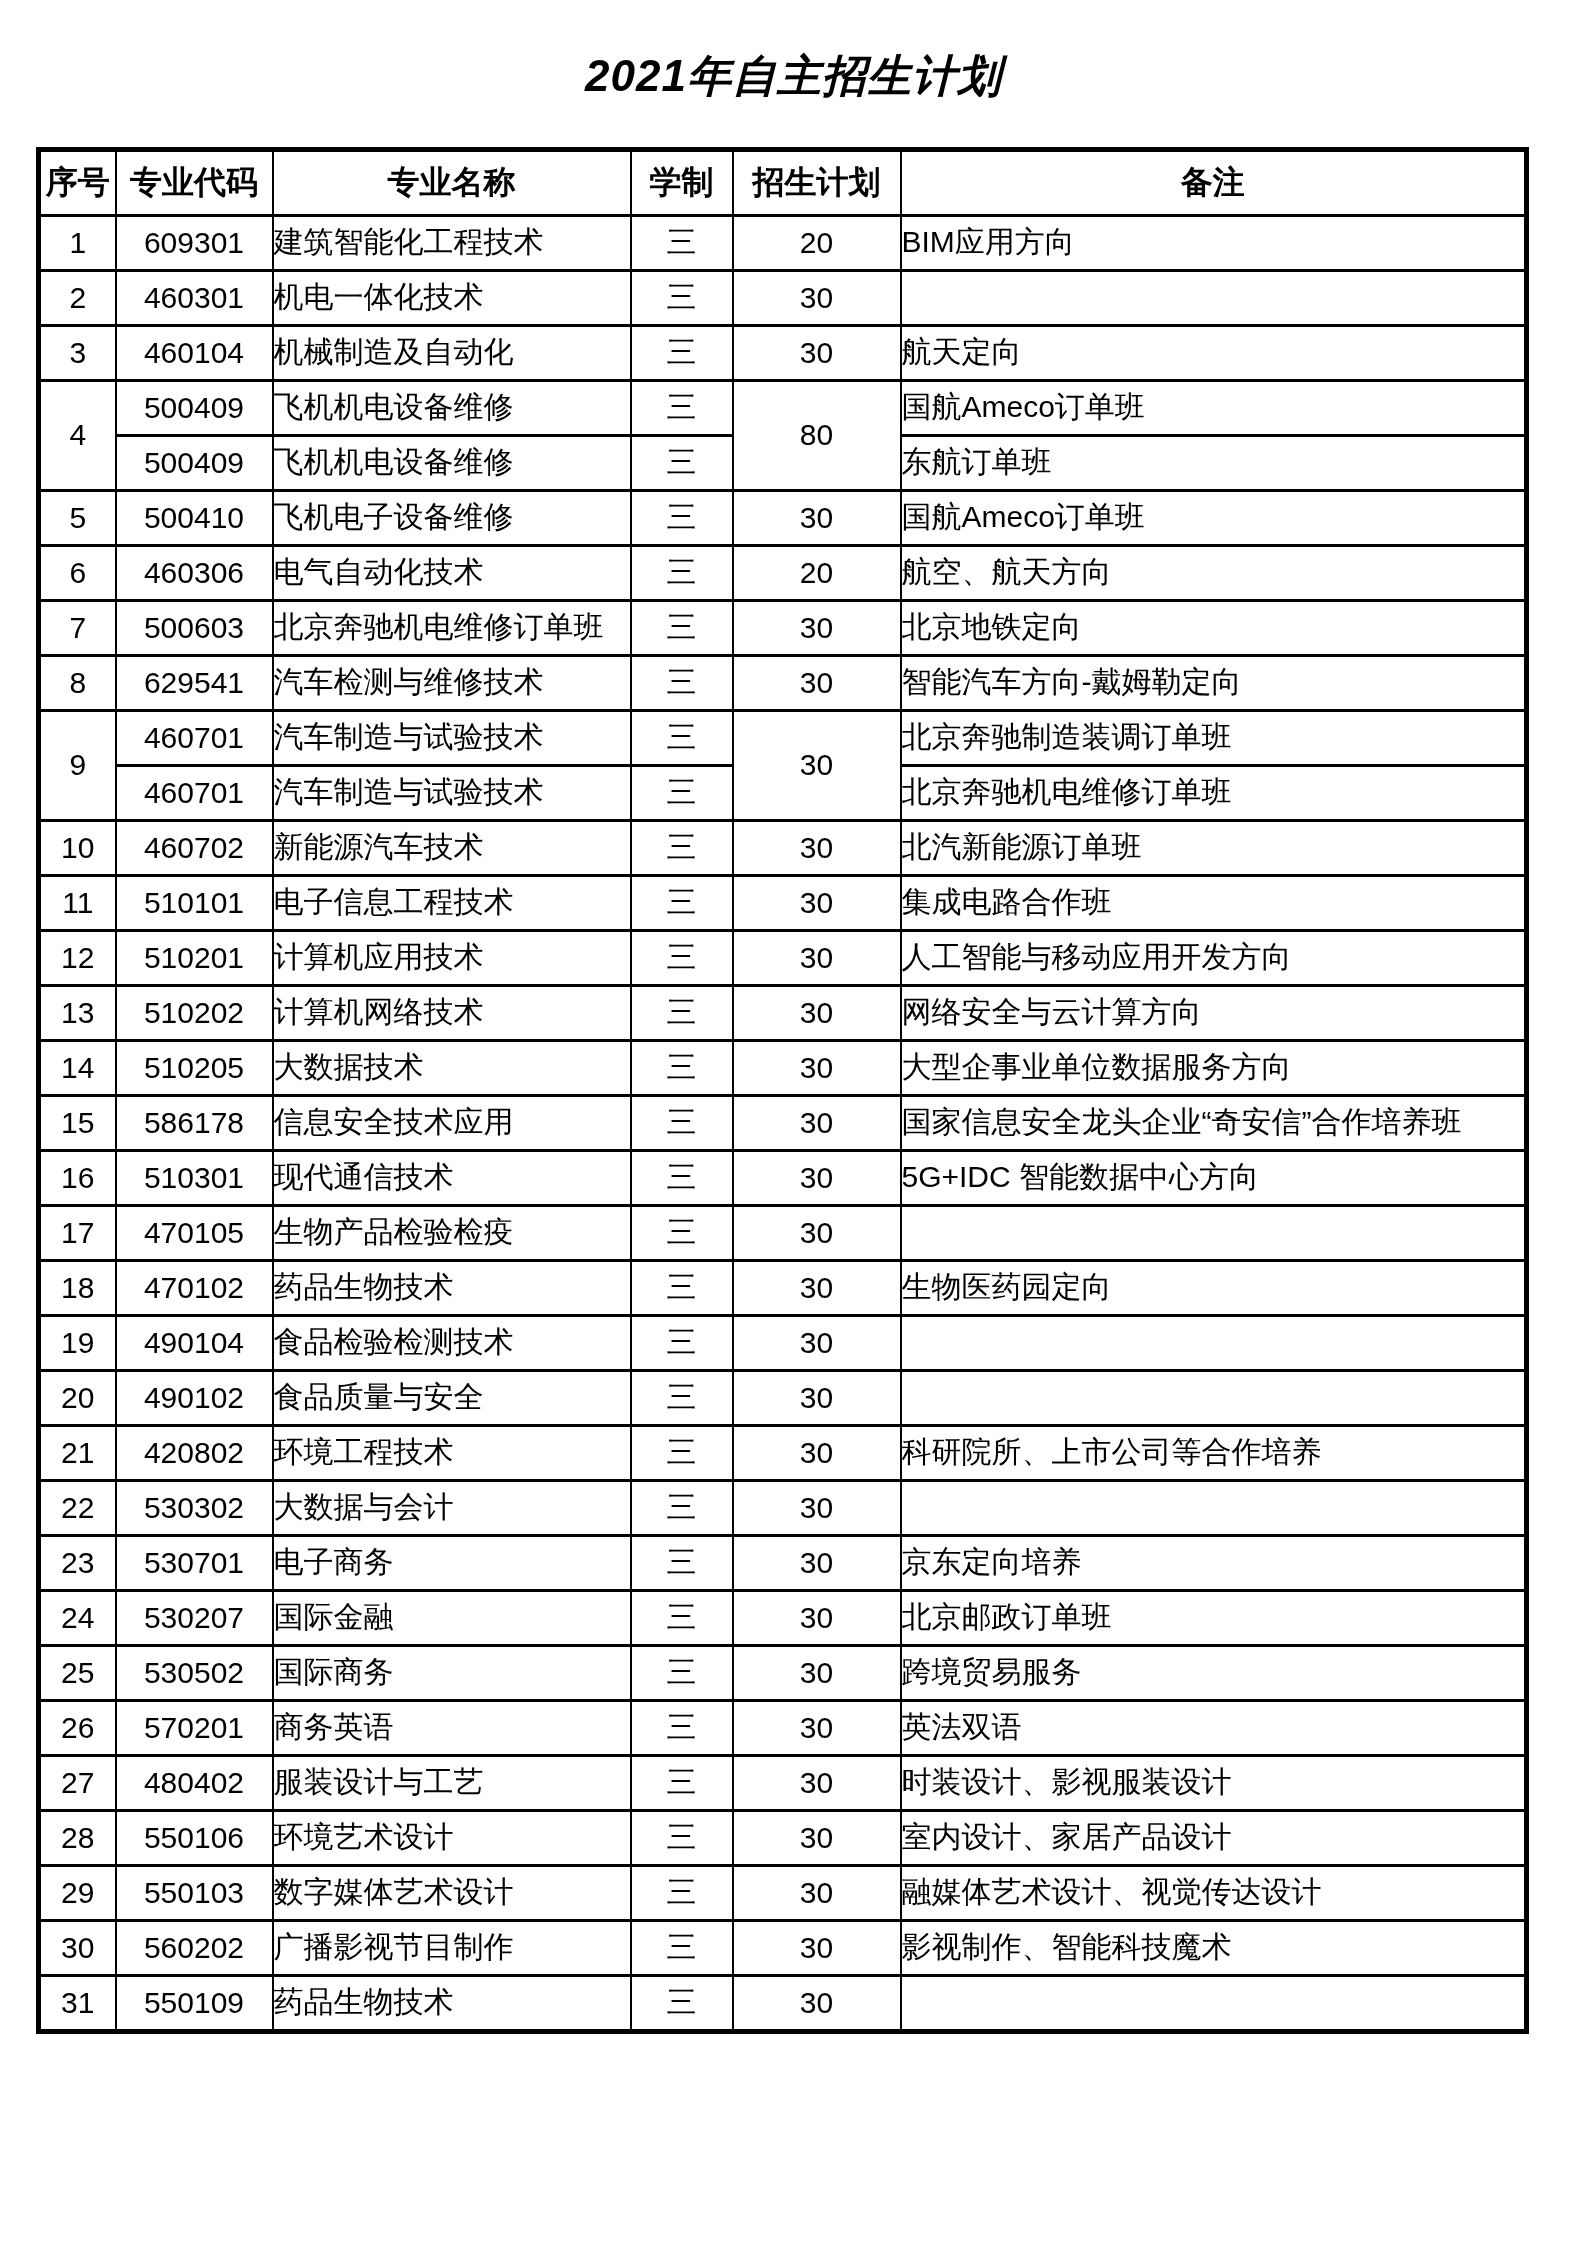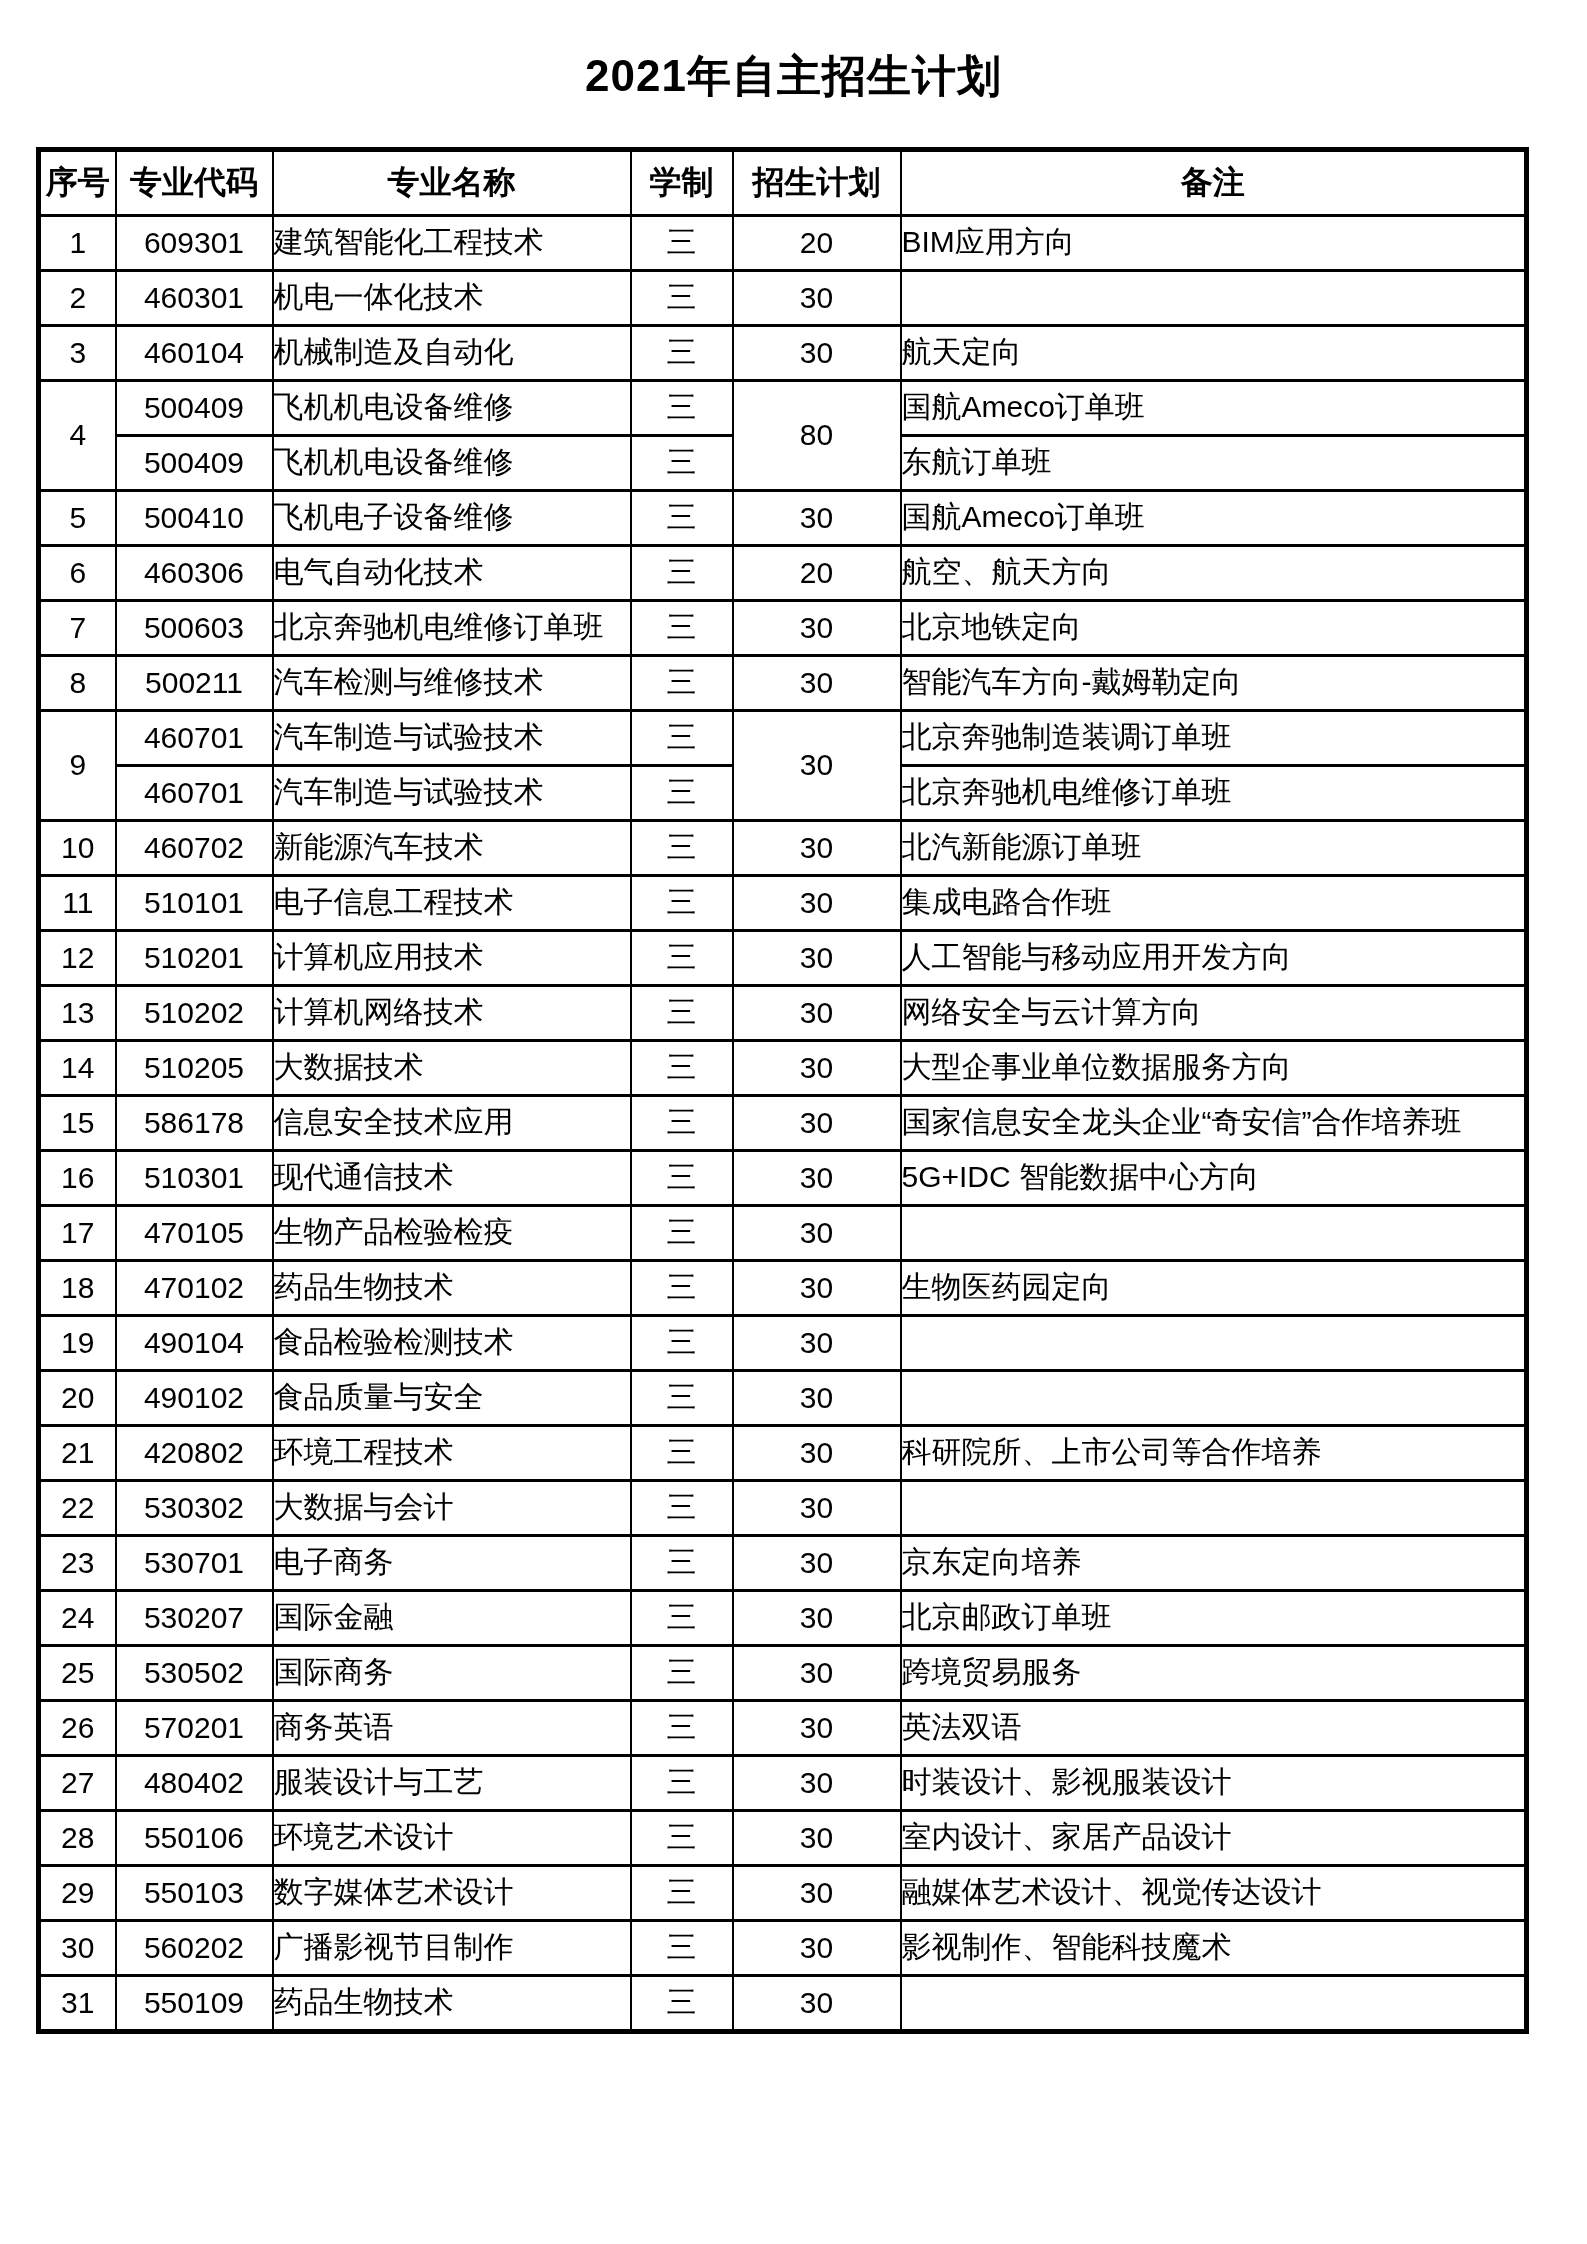--- a/index.html
+++ b/index.html
@@ -13,20 +13,21 @@
     overflow: hidden;
   }
   .doc-title {
     margin: 0;
     padding-top: 50px;
     text-align: center;
     font-size: 44px;
     font-weight: bold;
     letter-spacing: 1px;
     line-height: 1.2;
+    font-style: italic;
   }
   table.plan-table {
     margin: 44px 0 0 36px;
     width: 1488px;
     border-collapse: collapse;
     table-layout: fixed;
     border: 5px solid #000;
   }
   .plan-table th, .plan-table td {
     border: 2px solid #000;
@@ -140,21 +141,21 @@
         <tr>
           <td class="c-center">7</td>
           <td class="c-center">500603</td>
           <td class="c-left">北京奔驰机电维修订单班</td>
           <td class="c-center">三</td>
           <td class="c-center">30</td>
           <td class="c-left">北京地铁定向</td>
         </tr>
         <tr>
           <td class="c-center">8</td>
-          <td class="c-center">500211</td>
+          <td class="c-center">629541</td>
           <td class="c-left">汽车检测与维修技术</td>
           <td class="c-center">三</td>
           <td class="c-center">30</td>
           <td class="c-left">智能汽车方向-戴姆勒定向</td>
         </tr>
         <tr>
           <td class="c-center" rowspan="2">9</td>
           <td class="c-center">460701</td>
           <td class="c-left">汽车制造与试验技术</td>
           <td class="c-center">三</td>

